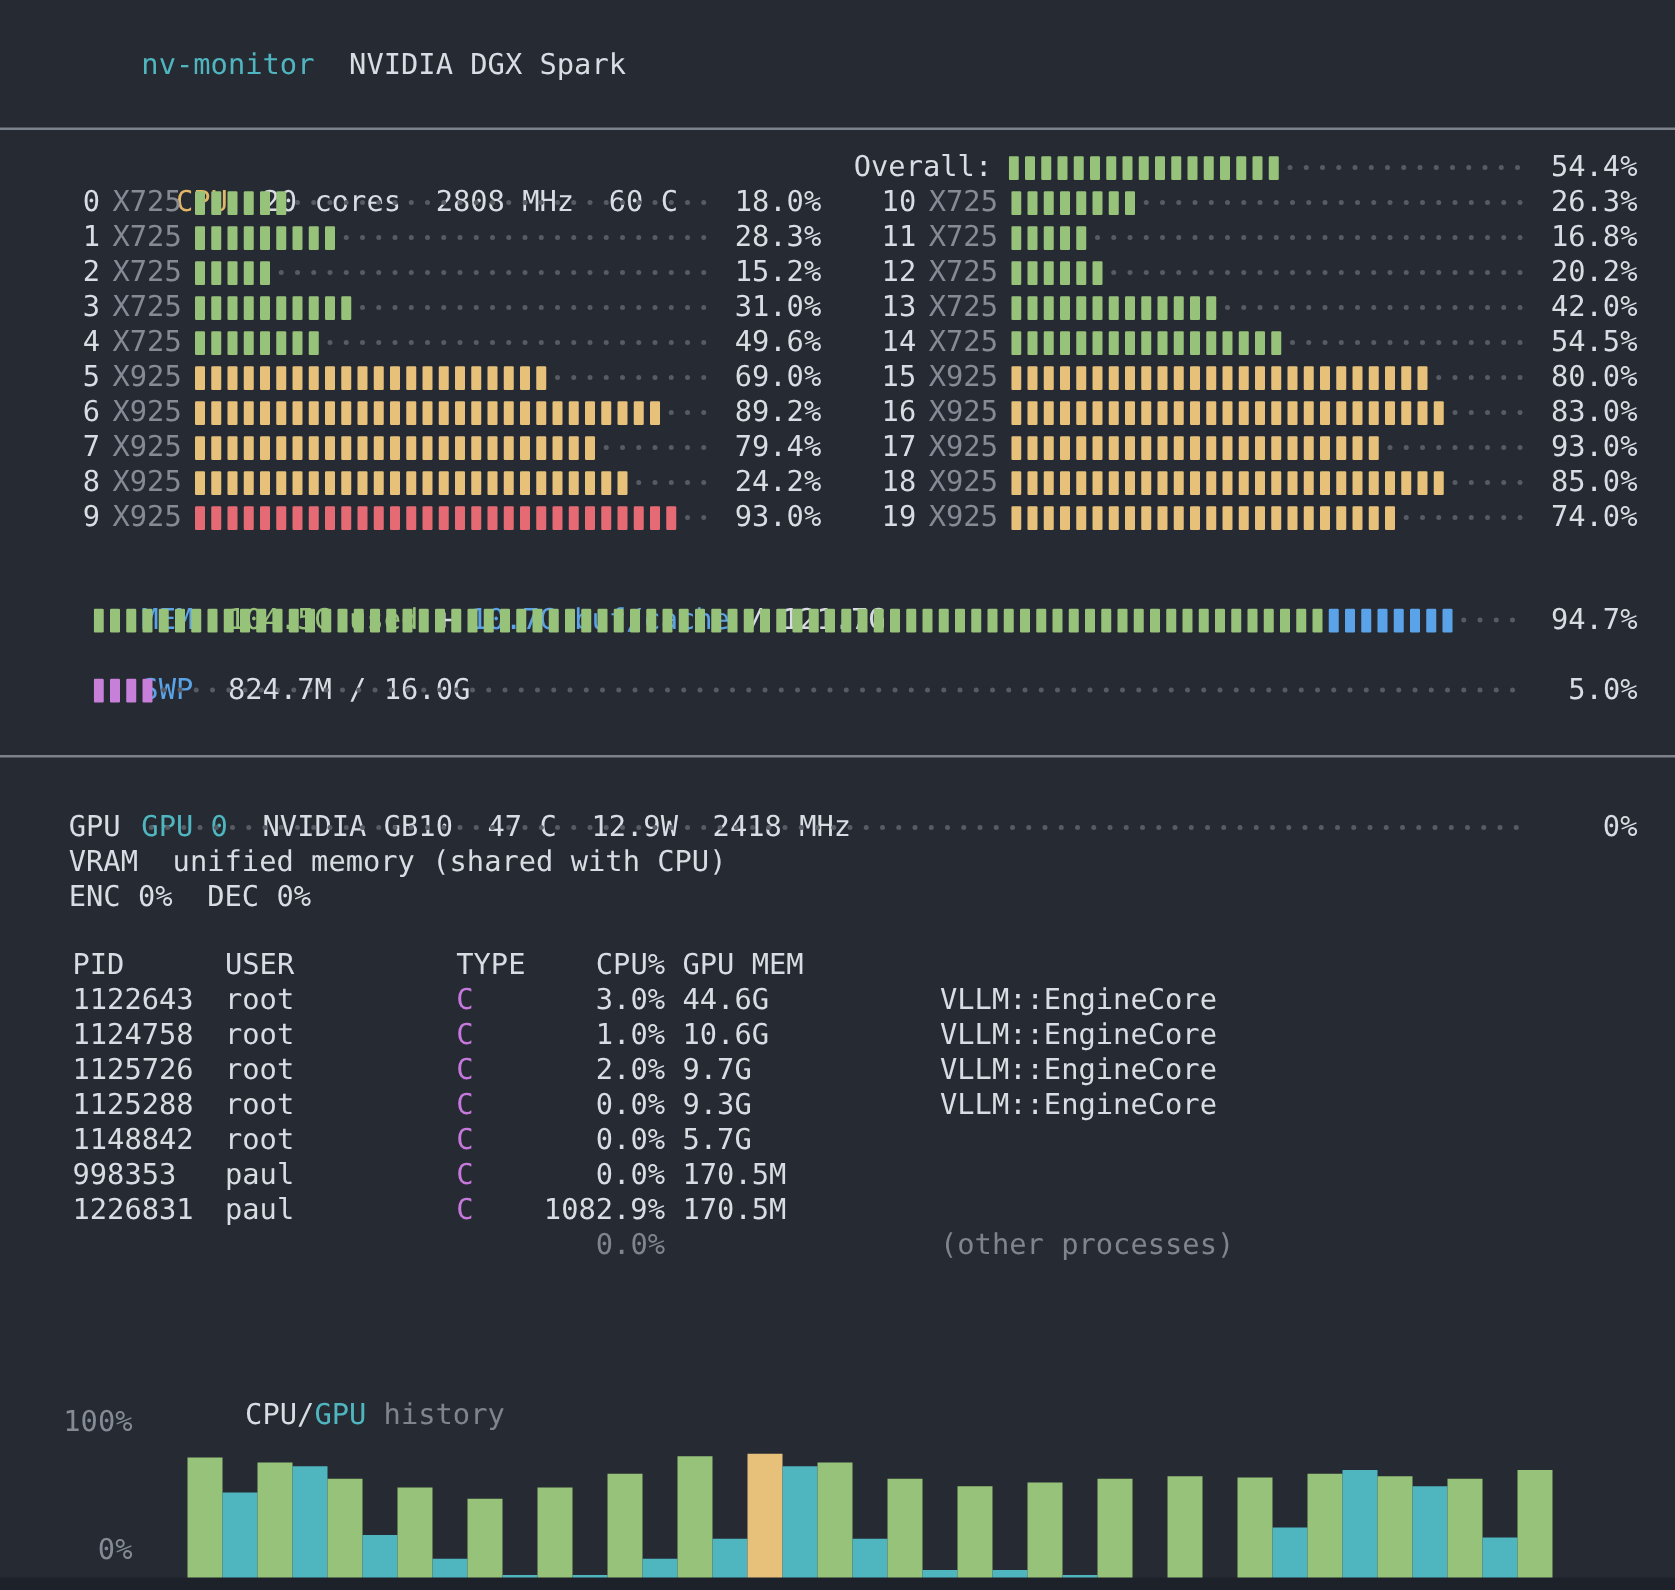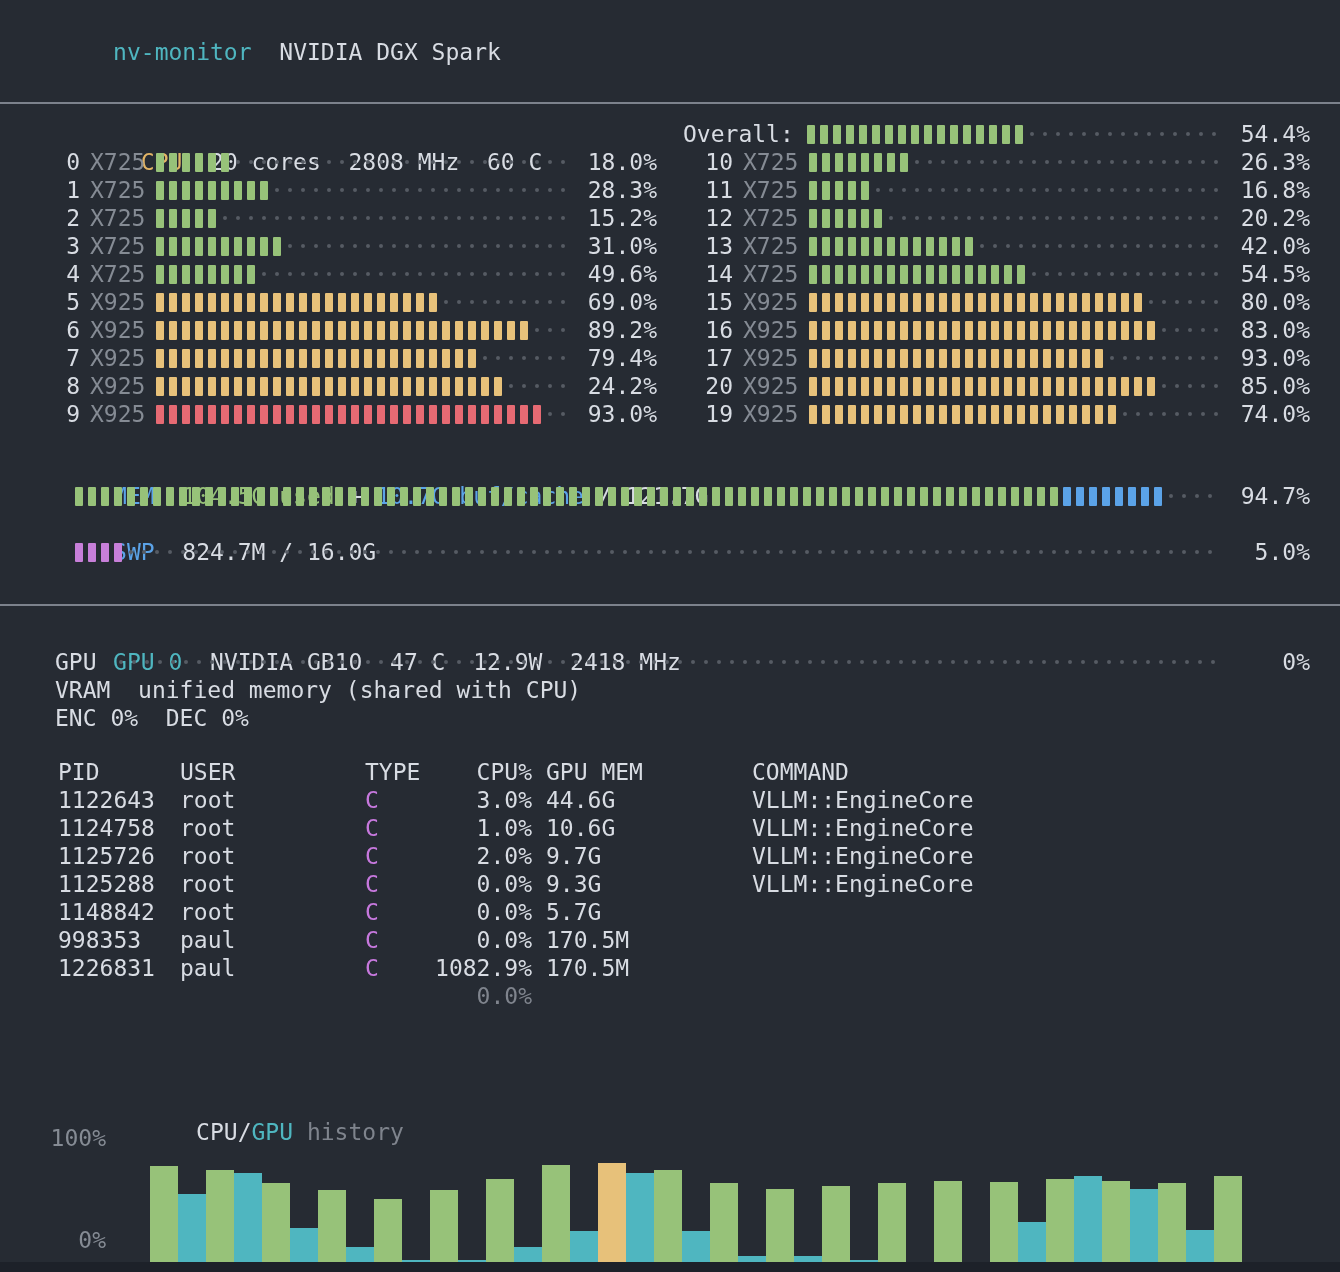--- a/index.html
+++ b/index.html
@@ -818,21 +818,21 @@
               <span class="dot"></span>
               <span class="dot"></span>
               <span class="dot"></span>
               <span class="dot"></span>
               <span class="dot"></span>
               <span class="dot"></span>
             </div>
             <span class="pct">93.0%</span>
           </div>
           <div class="core-row">
-            <span class="core-id">20</span>
+            <span class="core-id">18</span>
             <span class="core-type">X925</span>
             <div class="bar">
               <span class="seg" style="background: rgb(231, 193, 122);"></span>
               <span class="seg" style="background: rgb(231, 193, 122);"></span>
               <span class="seg" style="background: rgb(231, 193, 122);"></span>
               <span class="seg" style="background: rgb(231, 193, 122);"></span>
               <span class="seg" style="background: rgb(231, 193, 122);"></span>
               <span class="seg" style="background: rgb(231, 193, 122);"></span>
               <span class="seg" style="background: rgb(231, 193, 122);"></span>
               <span class="seg" style="background: rgb(231, 193, 122);"></span>
@@ -1202,31 +1202,30 @@
     <div class="gpu-sub pre">ENC 0%  DEC 0%</div>
   </div>
 
   <div class="proc-section">
     <div class="proc-row">
       <span>PID</span>
       <span>USER</span>
       <span>TYPE</span>
       <span class="c-cpu">CPU%</span>
       <span class="c-mem">GPU MEM</span>
-      <span class="c-cmd">COMMAND</span>
     </div>
     <div id="proc-rows">
         <div class="proc-row"><span class="c-pid">1122643</span><span class="c-user">root</span><span class="c-type magenta">C</span><span class="c-cpu">3.0%</span><span class="c-mem">44.6G</span><span class="c-cmd">VLLM::EngineCore</span></div>
         <div class="proc-row"><span class="c-pid">1124758</span><span class="c-user">root</span><span class="c-type magenta">C</span><span class="c-cpu">1.0%</span><span class="c-mem">10.6G</span><span class="c-cmd">VLLM::EngineCore</span></div>
         <div class="proc-row"><span class="c-pid">1125726</span><span class="c-user">root</span><span class="c-type magenta">C</span><span class="c-cpu">2.0%</span><span class="c-mem">9.7G</span><span class="c-cmd">VLLM::EngineCore</span></div>
         <div class="proc-row"><span class="c-pid">1125288</span><span class="c-user">root</span><span class="c-type magenta">C</span><span class="c-cpu">0.0%</span><span class="c-mem">9.3G</span><span class="c-cmd">VLLM::EngineCore</span></div>
         <div class="proc-row"><span class="c-pid">1148842</span><span class="c-user">root</span><span class="c-type magenta">C</span><span class="c-cpu">0.0%</span><span class="c-mem">5.7G</span></div>
         <div class="proc-row"><span class="c-pid">998353</span><span class="c-user">paul</span><span class="c-type magenta">C</span><span class="c-cpu">0.0%</span><span class="c-mem">170.5M</span></div>
         <div class="proc-row"><span class="c-pid">1226831</span><span class="c-user">paul</span><span class="c-type magenta">C</span><span class="c-cpu">1082.9%</span><span class="c-mem">170.5M</span></div>
-        <div class="proc-row dim"><span class="c-pid"></span><span class="c-user"></span><span class="c-type"></span><span class="c-cpu">0.0%</span><span class="c-mem"></span></div>
+        <div class="proc-row dim"><span class="c-pid"></span><span class="c-user"></span><span class="c-type"></span><span class="c-cpu">0.0%</span><span class="c-mem"></span><span class="c-cmd">(other processes)</span></div>
       </div>
   </div>
 
   <div class="hist-section">
     <div class="hist-title pre">
       <span>CPU</span><span>/</span><span class="teal">GPU</span><span class="dim"> history</span>
     </div>
     <div class="chart">
       <div class="axis">
         <span>100%</span>

